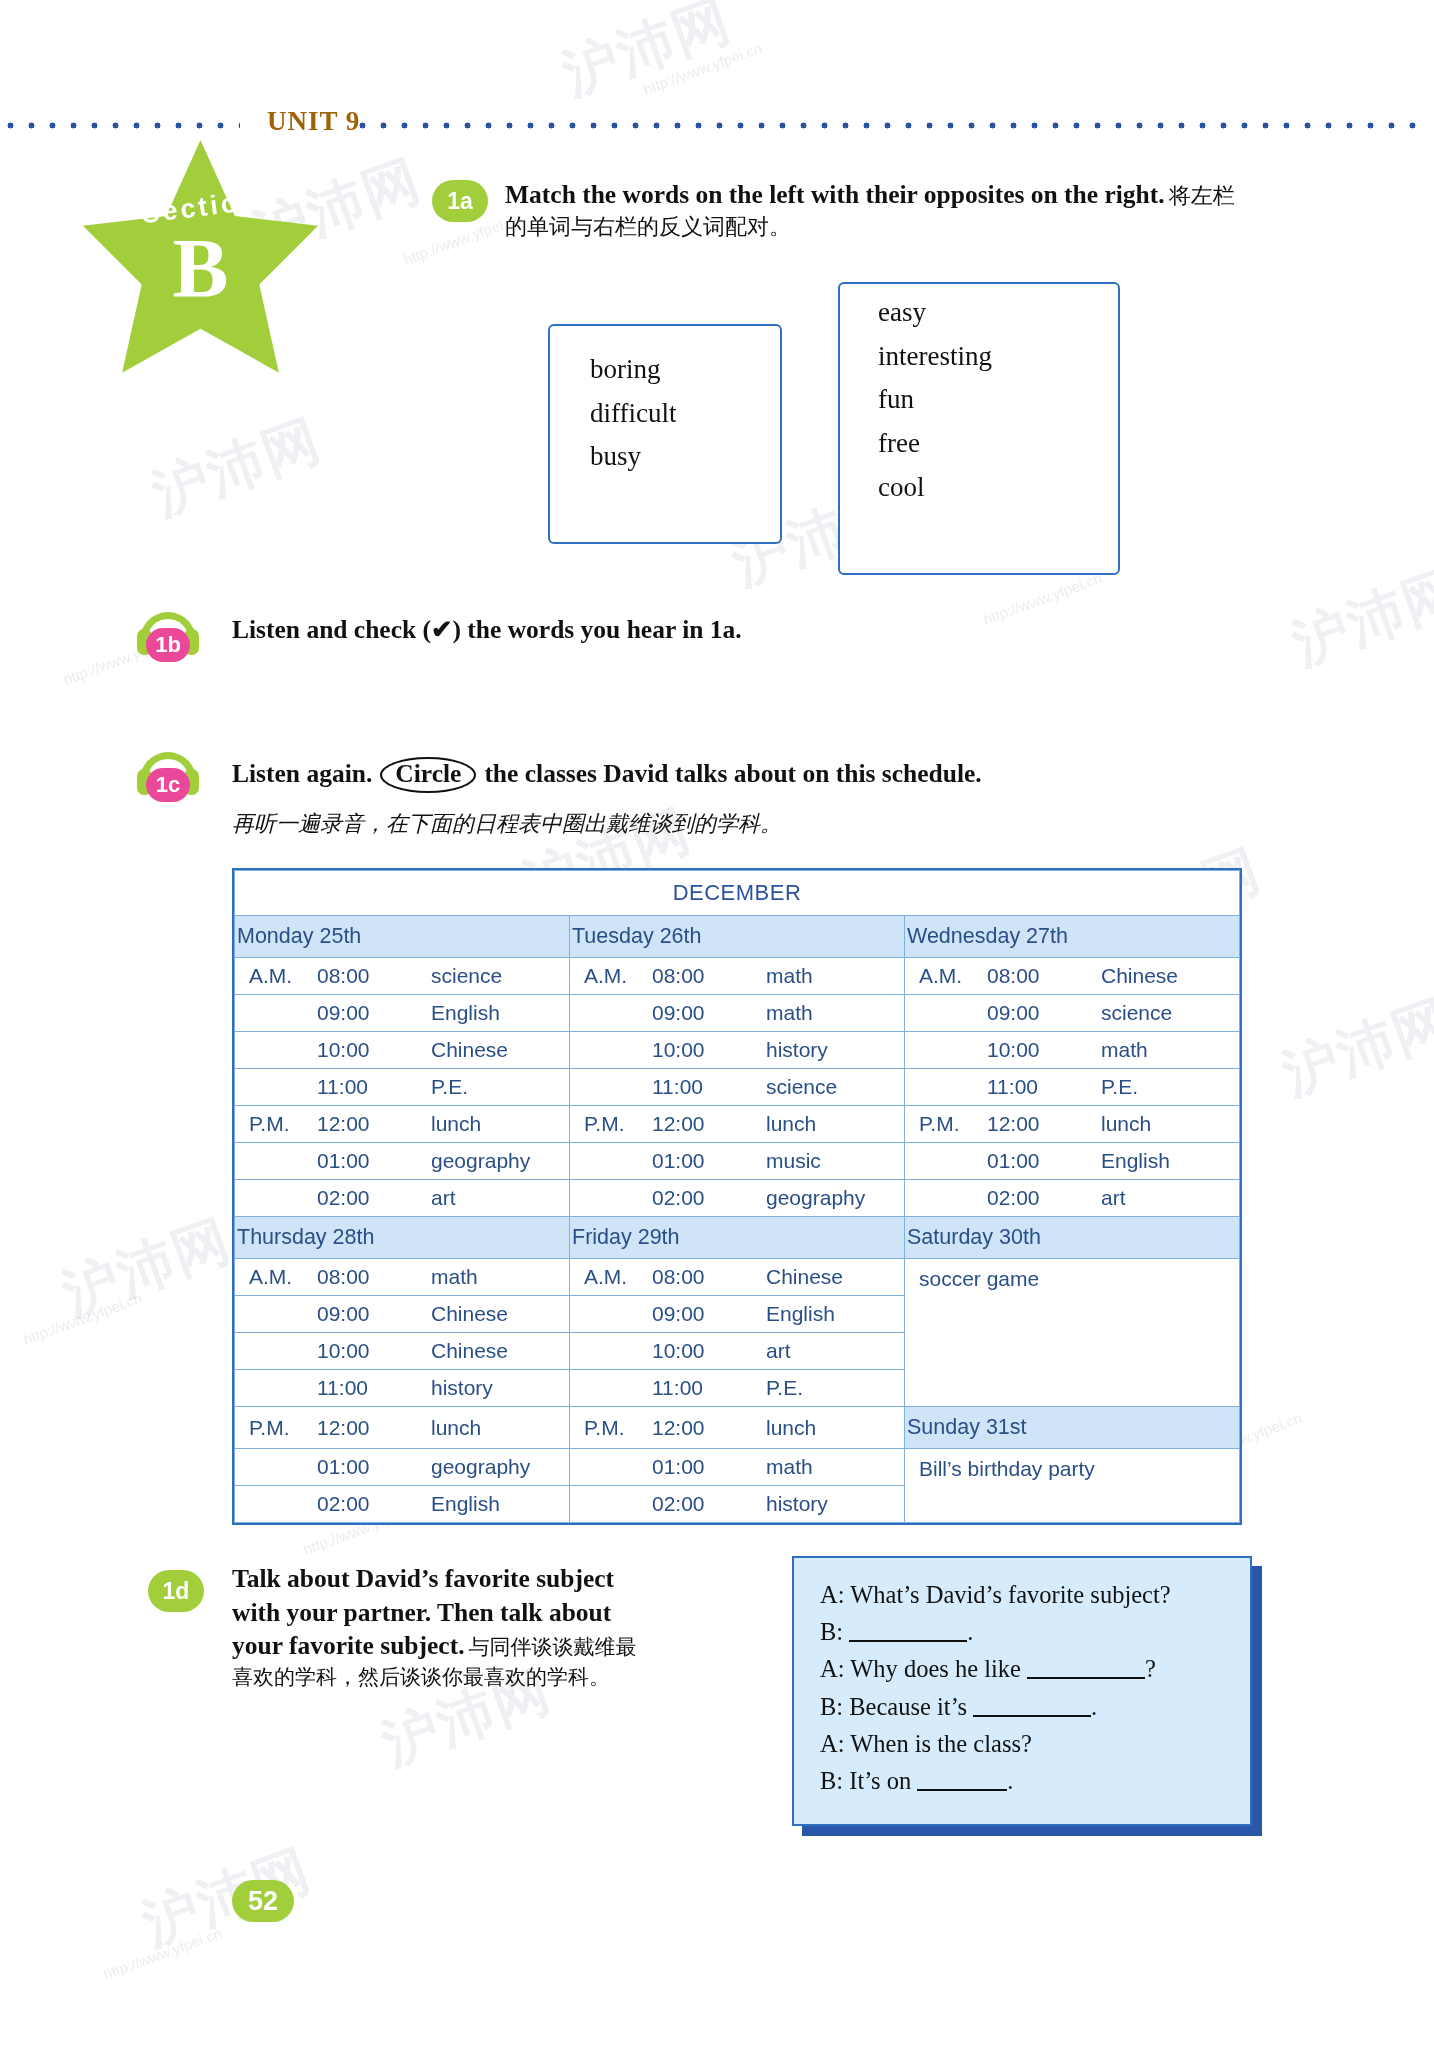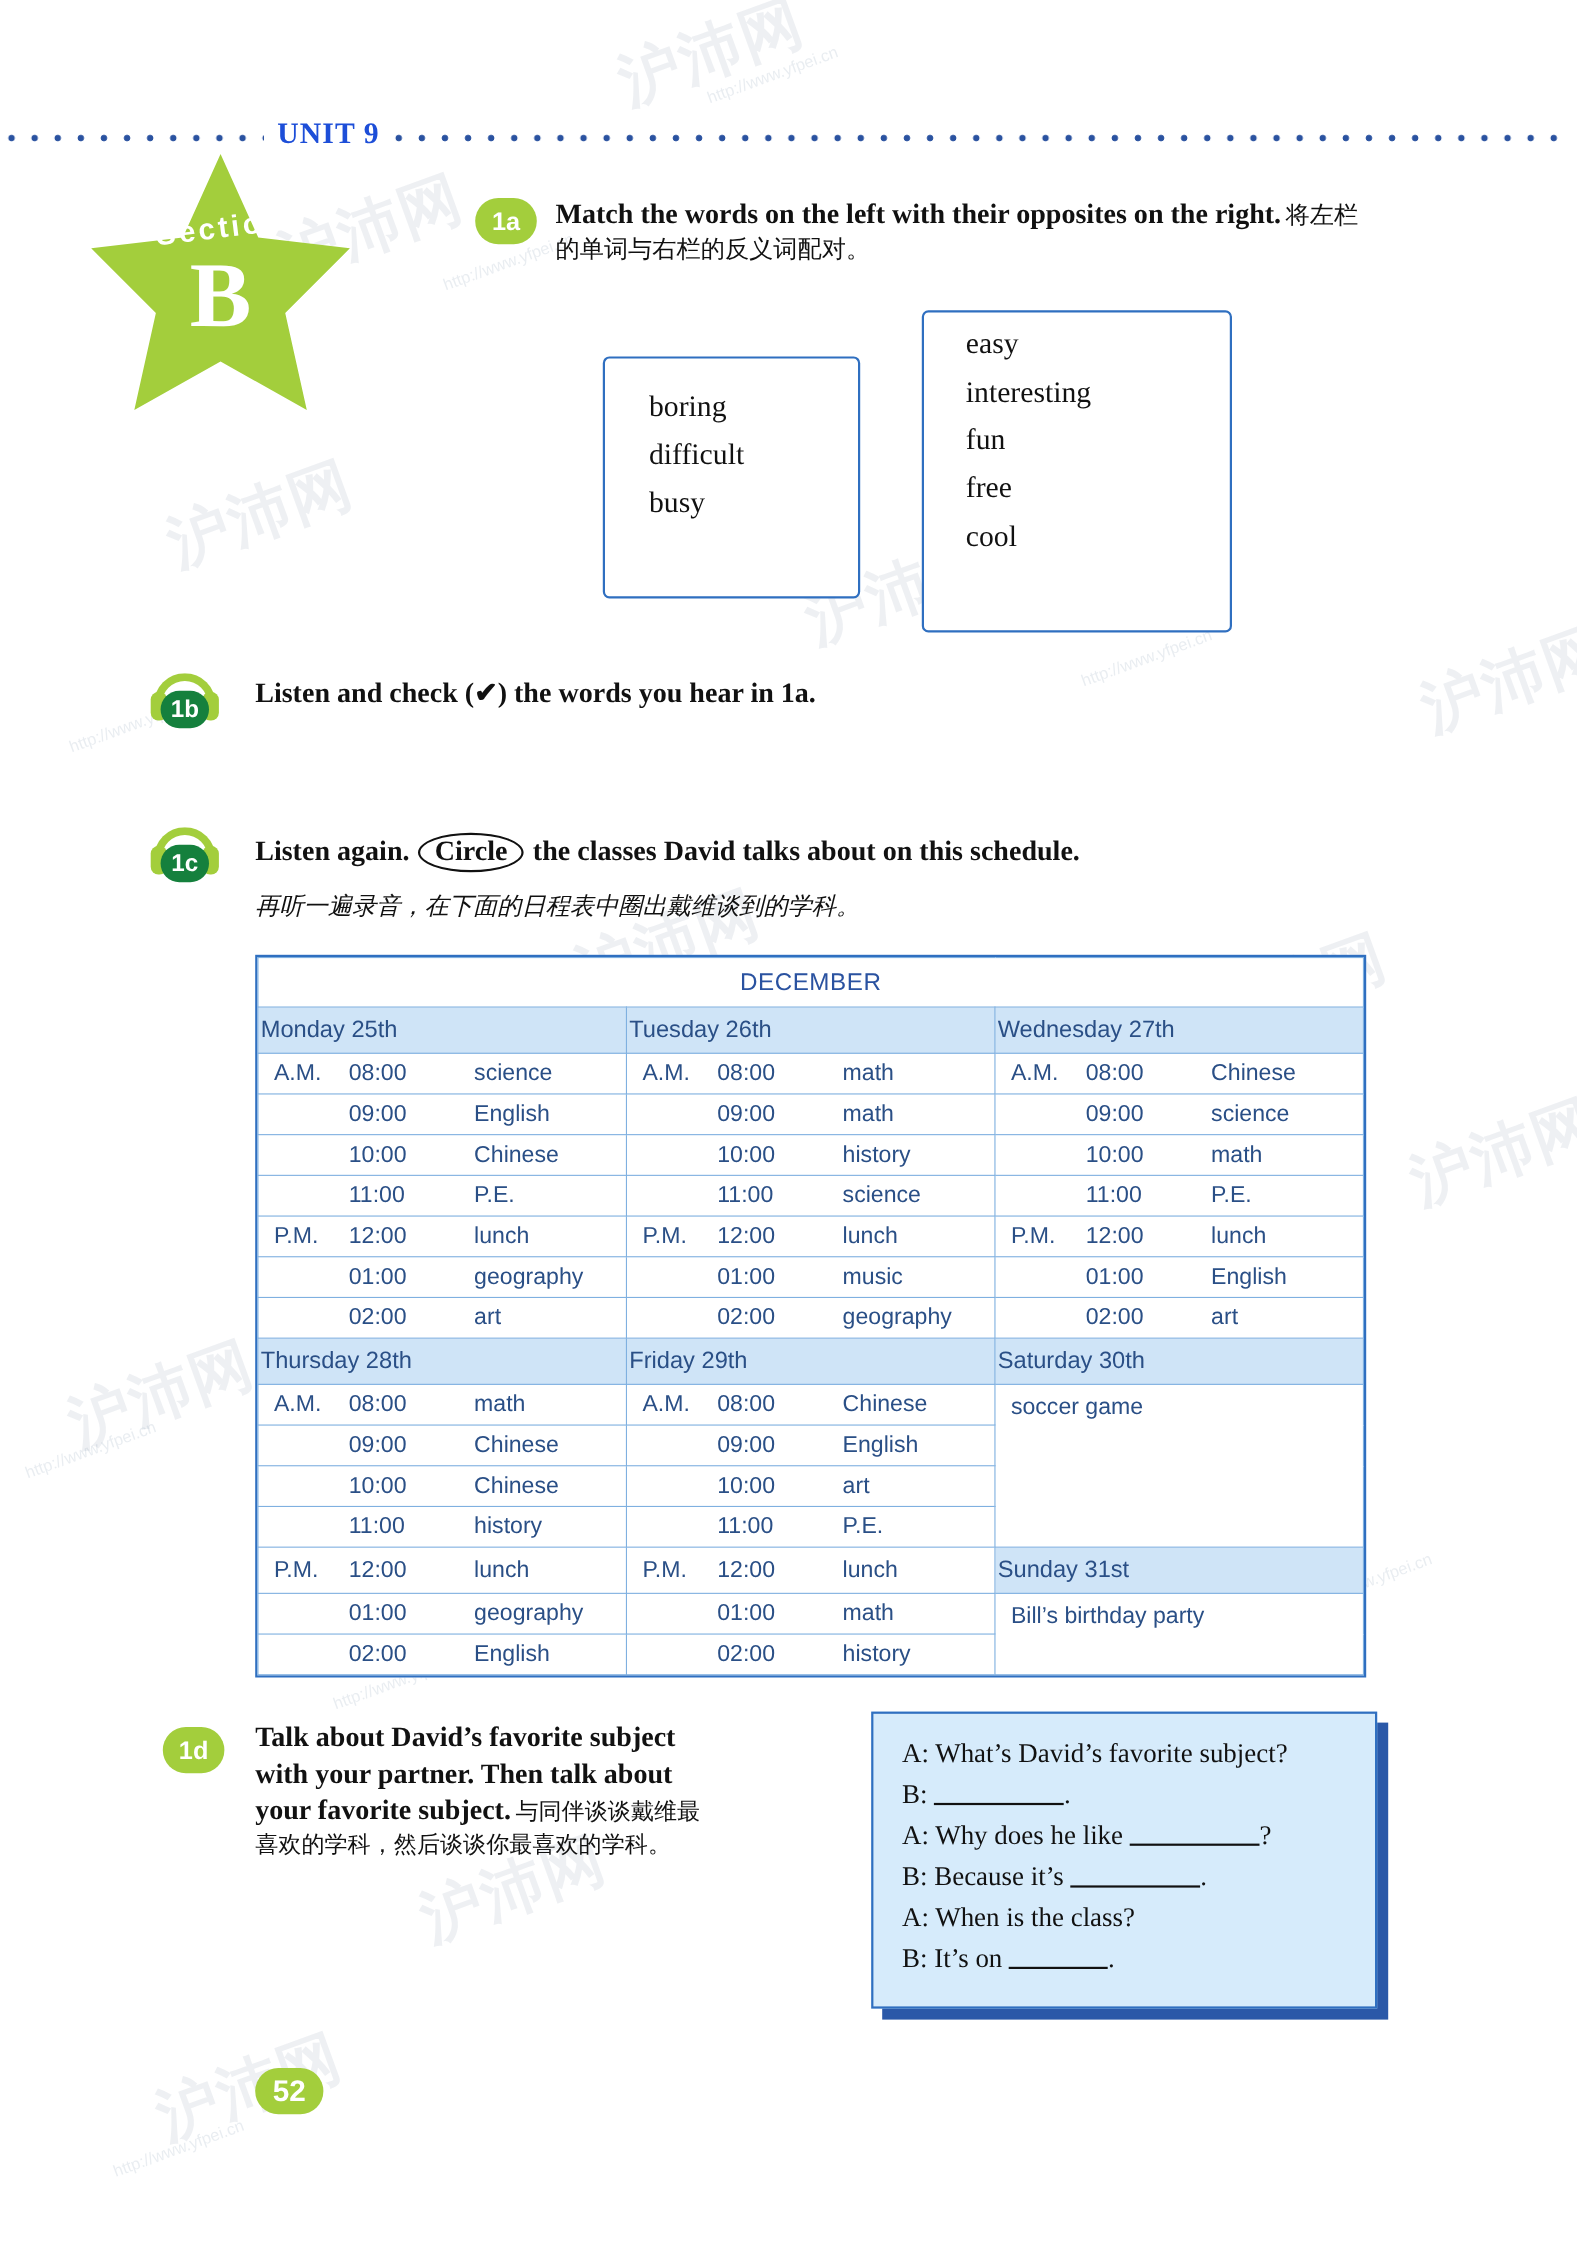--- a/index.html
+++ b/index.html
@@ -39,27 +39,27 @@
     top: 4px;
     height: 7px;
     background-image: radial-gradient(circle, #2a52a0 2.8px, rgba(0,0,0,0) 3.2px);
     background-size: 21px 7px;
     background-repeat: repeat-x;
   }
   #dots-left { left: 0; width: 240px; }
   #dots-right { left: 352px; right: 8px; }
   #unit-label {
     position: absolute;
-    left: 252px;
+    left: 267px;
     top: -12px;
     font-family: "Liberation Serif", serif;
     font-weight: bold;
     font-size: 27px;
     letter-spacing: 1px;
-    color: #1d4ed8;
+    color: #a16207;
   }
 
   
   #section-star {
     position: absolute;
     left: 78px;
     top: 140px;
     width: 245px;
     height: 245px;
   }
@@ -128,21 +128,21 @@
     background: #a3ce3c;
     border-radius: 7px;
   }
   .headphone .cup-l { left: -3px; }
   .headphone .cup-r { right: -3px; }
   .headphone .pill {
     position: absolute;
     left: 6px; top: 16px;
     width: 44px; height: 34px;
     border-radius: 17px;
-    background: #15803d;
+    background: #ec4899;
     color: #fff;
     font-family: "Liberation Sans", sans-serif;
     font-weight: bold;
     font-size: 22px;
     display: flex; align-items: center; justify-content: center;
   }
 
   
   .instr-en {
     font-family: "Liberation Serif", serif;

